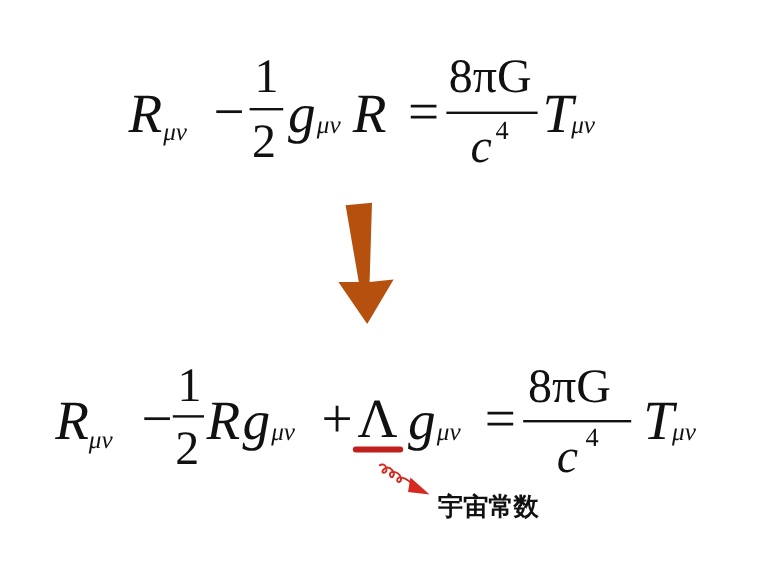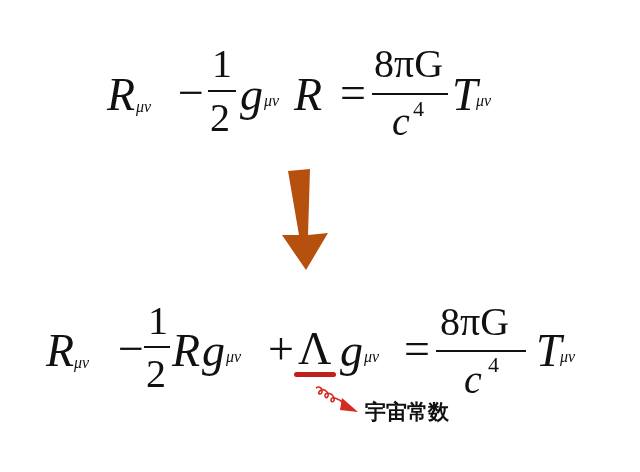--- a/index.html
+++ b/index.html
@@ -1,20 +1,20 @@
 <!DOCTYPE html>
 <html><head>
   <meta charset="utf-8">
   <style>
     html, body { margin:0; padding:0; }
     body { width:640px; height:472px; background:#ffffff; position:relative; overflow:hidden;
            font-family:"Liberation Serif", "DejaVu Serif", serif; color:#111; }
     .abs { position:absolute; }
     .it { font-style:italic; }
-    .sub { font-style:italic; font-size:16px; }
+    .sub { font-style:italic; font-size:21px; }
     .big { font-size:46px; line-height:1; }
     .num { font-size:40px; line-height:1; }
     .bar { position:absolute; height:2px; background:#111; }
     .cn { font-family:"DejaVu Sans", "Liberation Sans", sans-serif; font-weight:bold; font-size:21px; color:#111; }
   </style>
 </head>
 <body>
 
 <div>
   <span class="abs big it" style="left:107px;top:72px;">R</span>
@@ -61,13 +61,13 @@
   <span class="abs" style="left:488px;top:352px;font-size:22px;">4</span>
   <span class="abs big it" style="left:536px;top:328px;">T</span>
   <span class="abs sub" style="left:560px;top:348px;">μν</span>
 </div>
 
 <svg class="abs" style="left:312px;top:382px;" width="56" height="40" viewBox="0 0 56 40">
   <path d="M4 6 C10 2, 12 12, 8 12 C4 12, 10 4, 15 10 C18 14, 14 18, 13 14 C12 10, 20 10, 22 16 C23 20, 19 21, 19 18 C19 14, 27 16, 32 22" fill="none" stroke="#d42a1f" stroke-width="1.6"></path>
   <path d="M30 16 L46 30 L28 28 Z" fill="#d42a1f"></path>
 </svg>
 
-<span class="abs cn" style="left:365px;top:398px;text-align:right;">宇宙常数</span>
+<span class="abs cn" style="left:365px;top:408px;text-align:right;">宇宙常数</span>
 
 </body></html>

